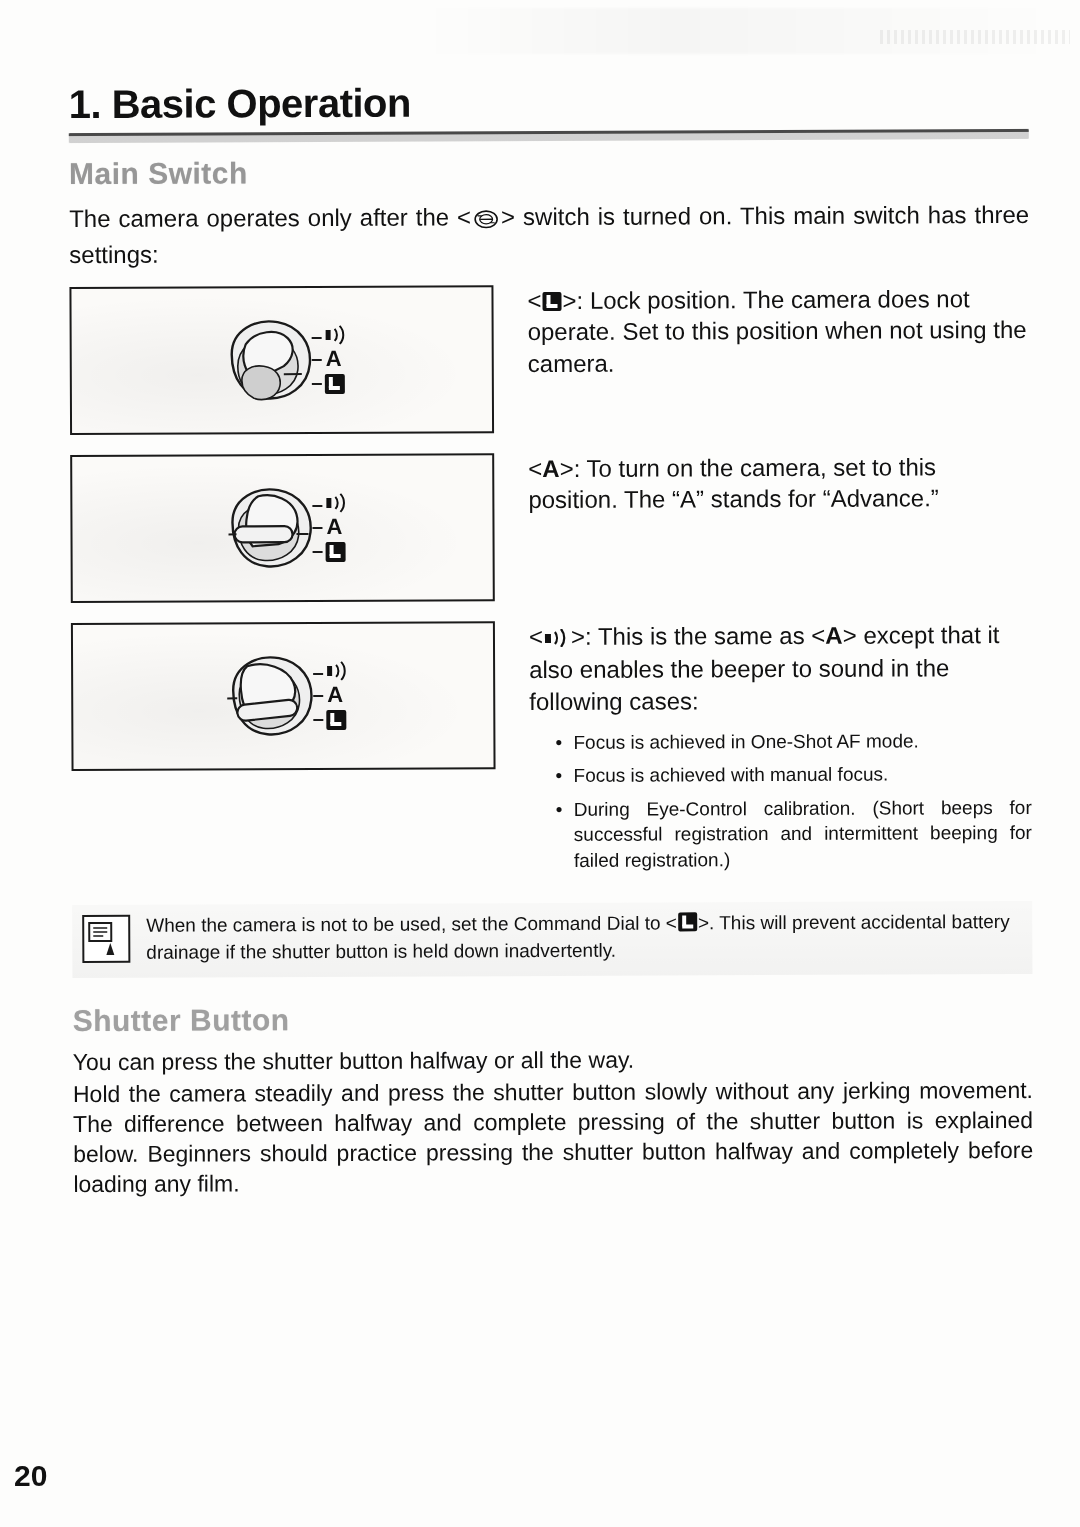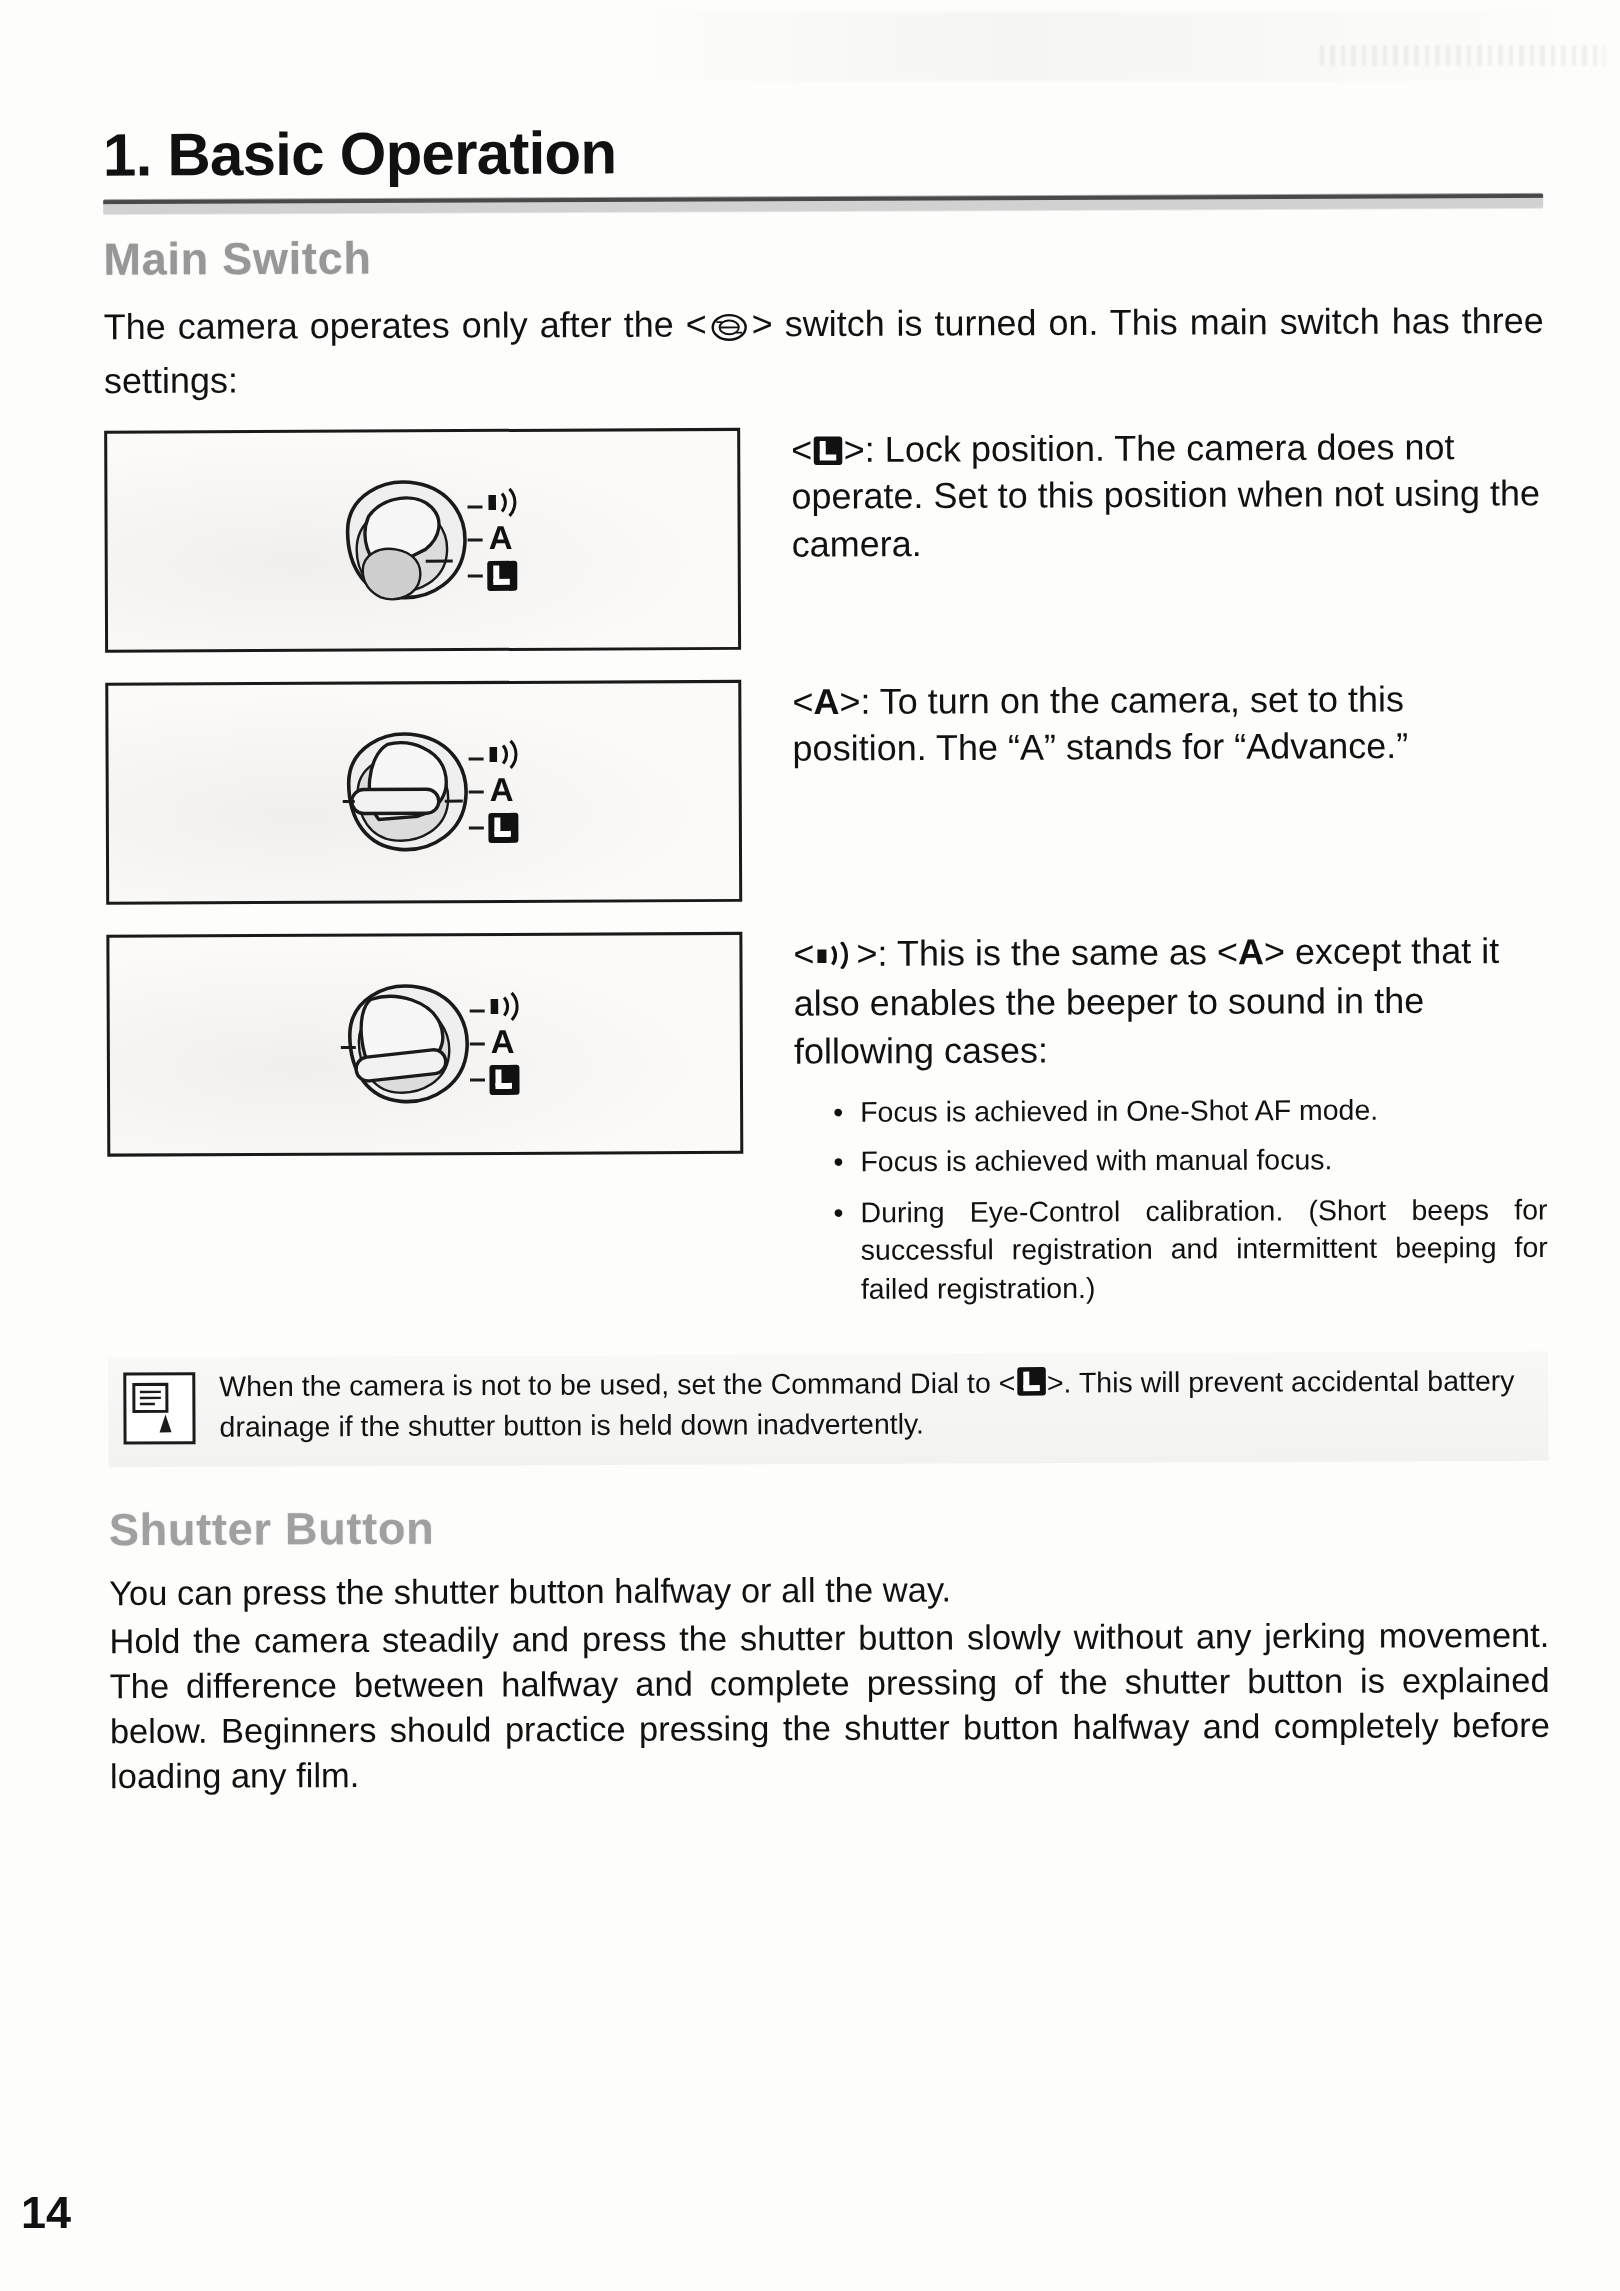--- a/index.html
+++ b/index.html
@@ -387,14 +387,14 @@
       </div>
     </div>
 
     <h2 class="section2">Shutter Button</h2>
 
     <p class="body first">You can press the shutter button halfway or all the way.</p>
     <p class="body">Hold the camera steadily and press the shutter button slowly without any jerking movement. The difference between halfway and complete pressing of the shutter button is explained below. Beginners should practice pressing the shutter button halfway and completely before loading any film.</p>
 
   </div>
 
-  <div class="folio">14</div>
+  <div class="folio">20</div>
 </div>
 
 </body></html>

